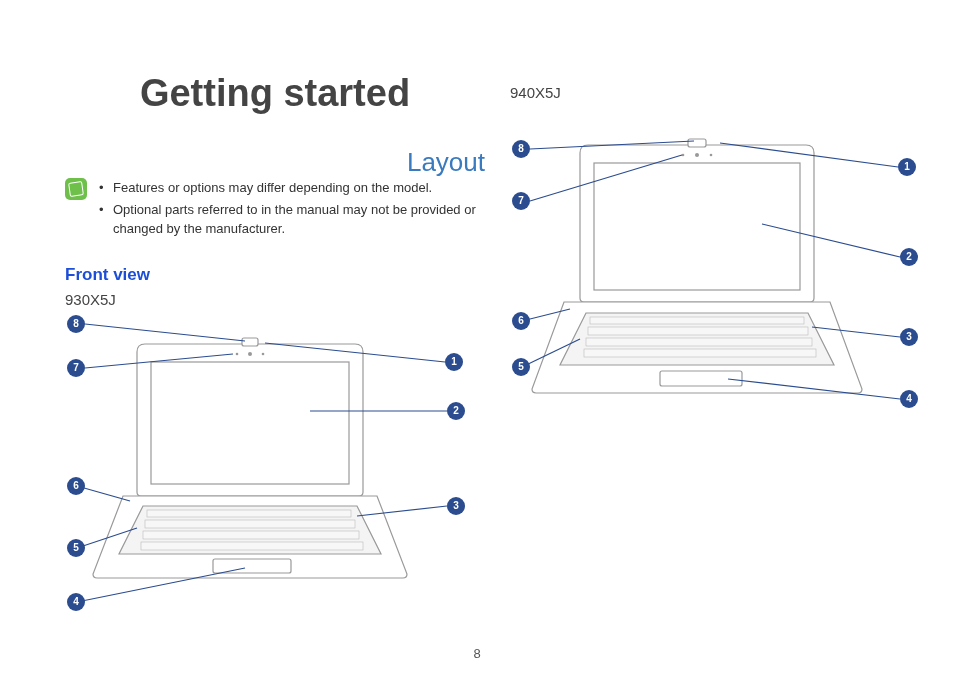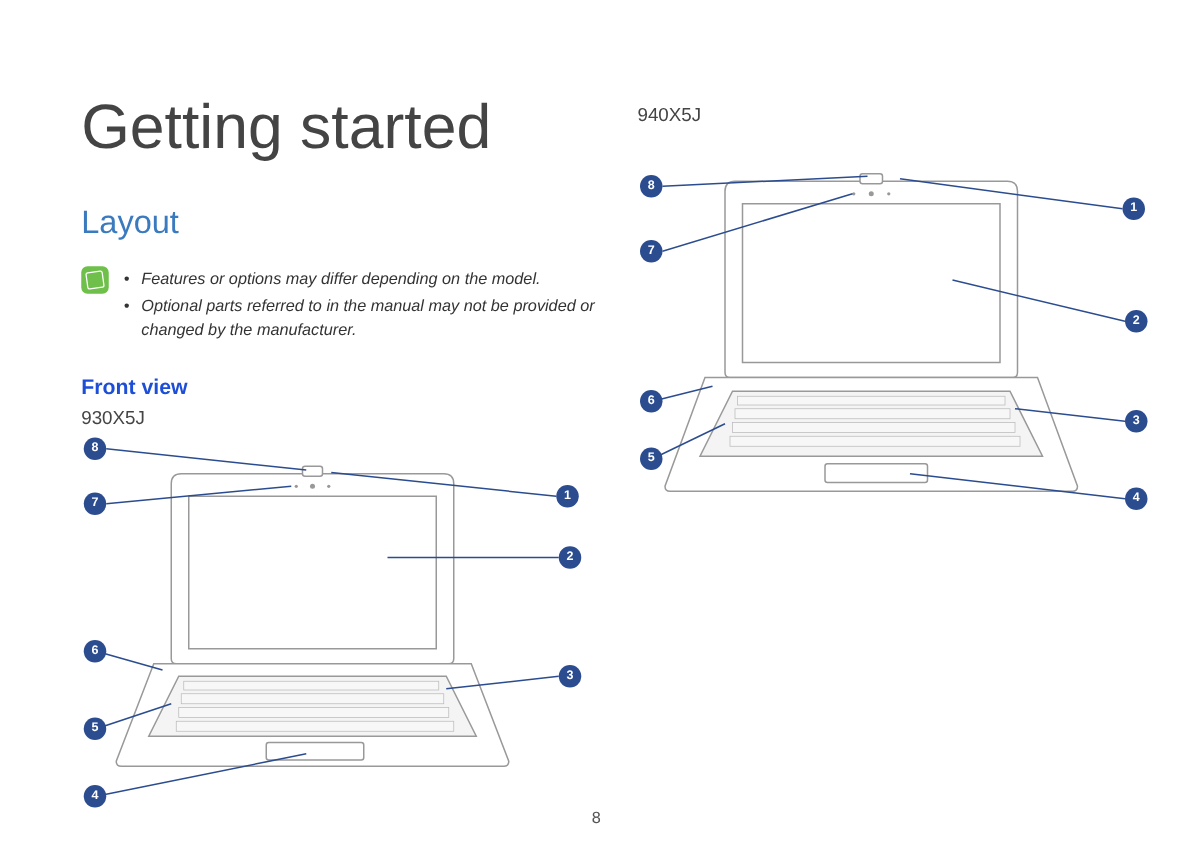--- a/index.html
+++ b/index.html
@@ -22,30 +22,32 @@
       top: 72px;
       width: 420px;
     }
     .col-right {
       position: absolute;
       left: 510px;
       top: 84px;
       width: 420px;
     }
     .h1 {
-      font-size: 50px;
-      font-weight: 400;
+      font-size: 38px;
+      font-weight: 700;
       color: #444;
       margin-bottom: 32px;
+      text-align: center;
     }
     .h2 {
       font-size: 26px;
       font-weight: 500;
       color: #3a7abf;
-      margin-bottom: 20px;
+      margin-bottom: 0;
+      text-align: right;
     }
     .h3 {
       font-size: 17px;
       font-weight: 600;
       color: #1d4ed8;
       margin-bottom: 6px;
     }
     .h4 {
       font-size: 15px;
       font-weight: 400;
@@ -77,21 +79,20 @@
       border-radius: 2px;
       top: 4px;
       left: 4px;
       transform: rotate(-8deg);
     }
     .note-list { list-style: none; }
     .note-list li {
       position: relative;
       padding-left: 14px;
       margin-bottom: 2px;
-      font-style: italic;
     }
     .note-list li::before {
       content: "•";
       position: absolute;
       left: 0;
       top: 0;
       color: #333;
     }
     .diagram {
       position: relative;

